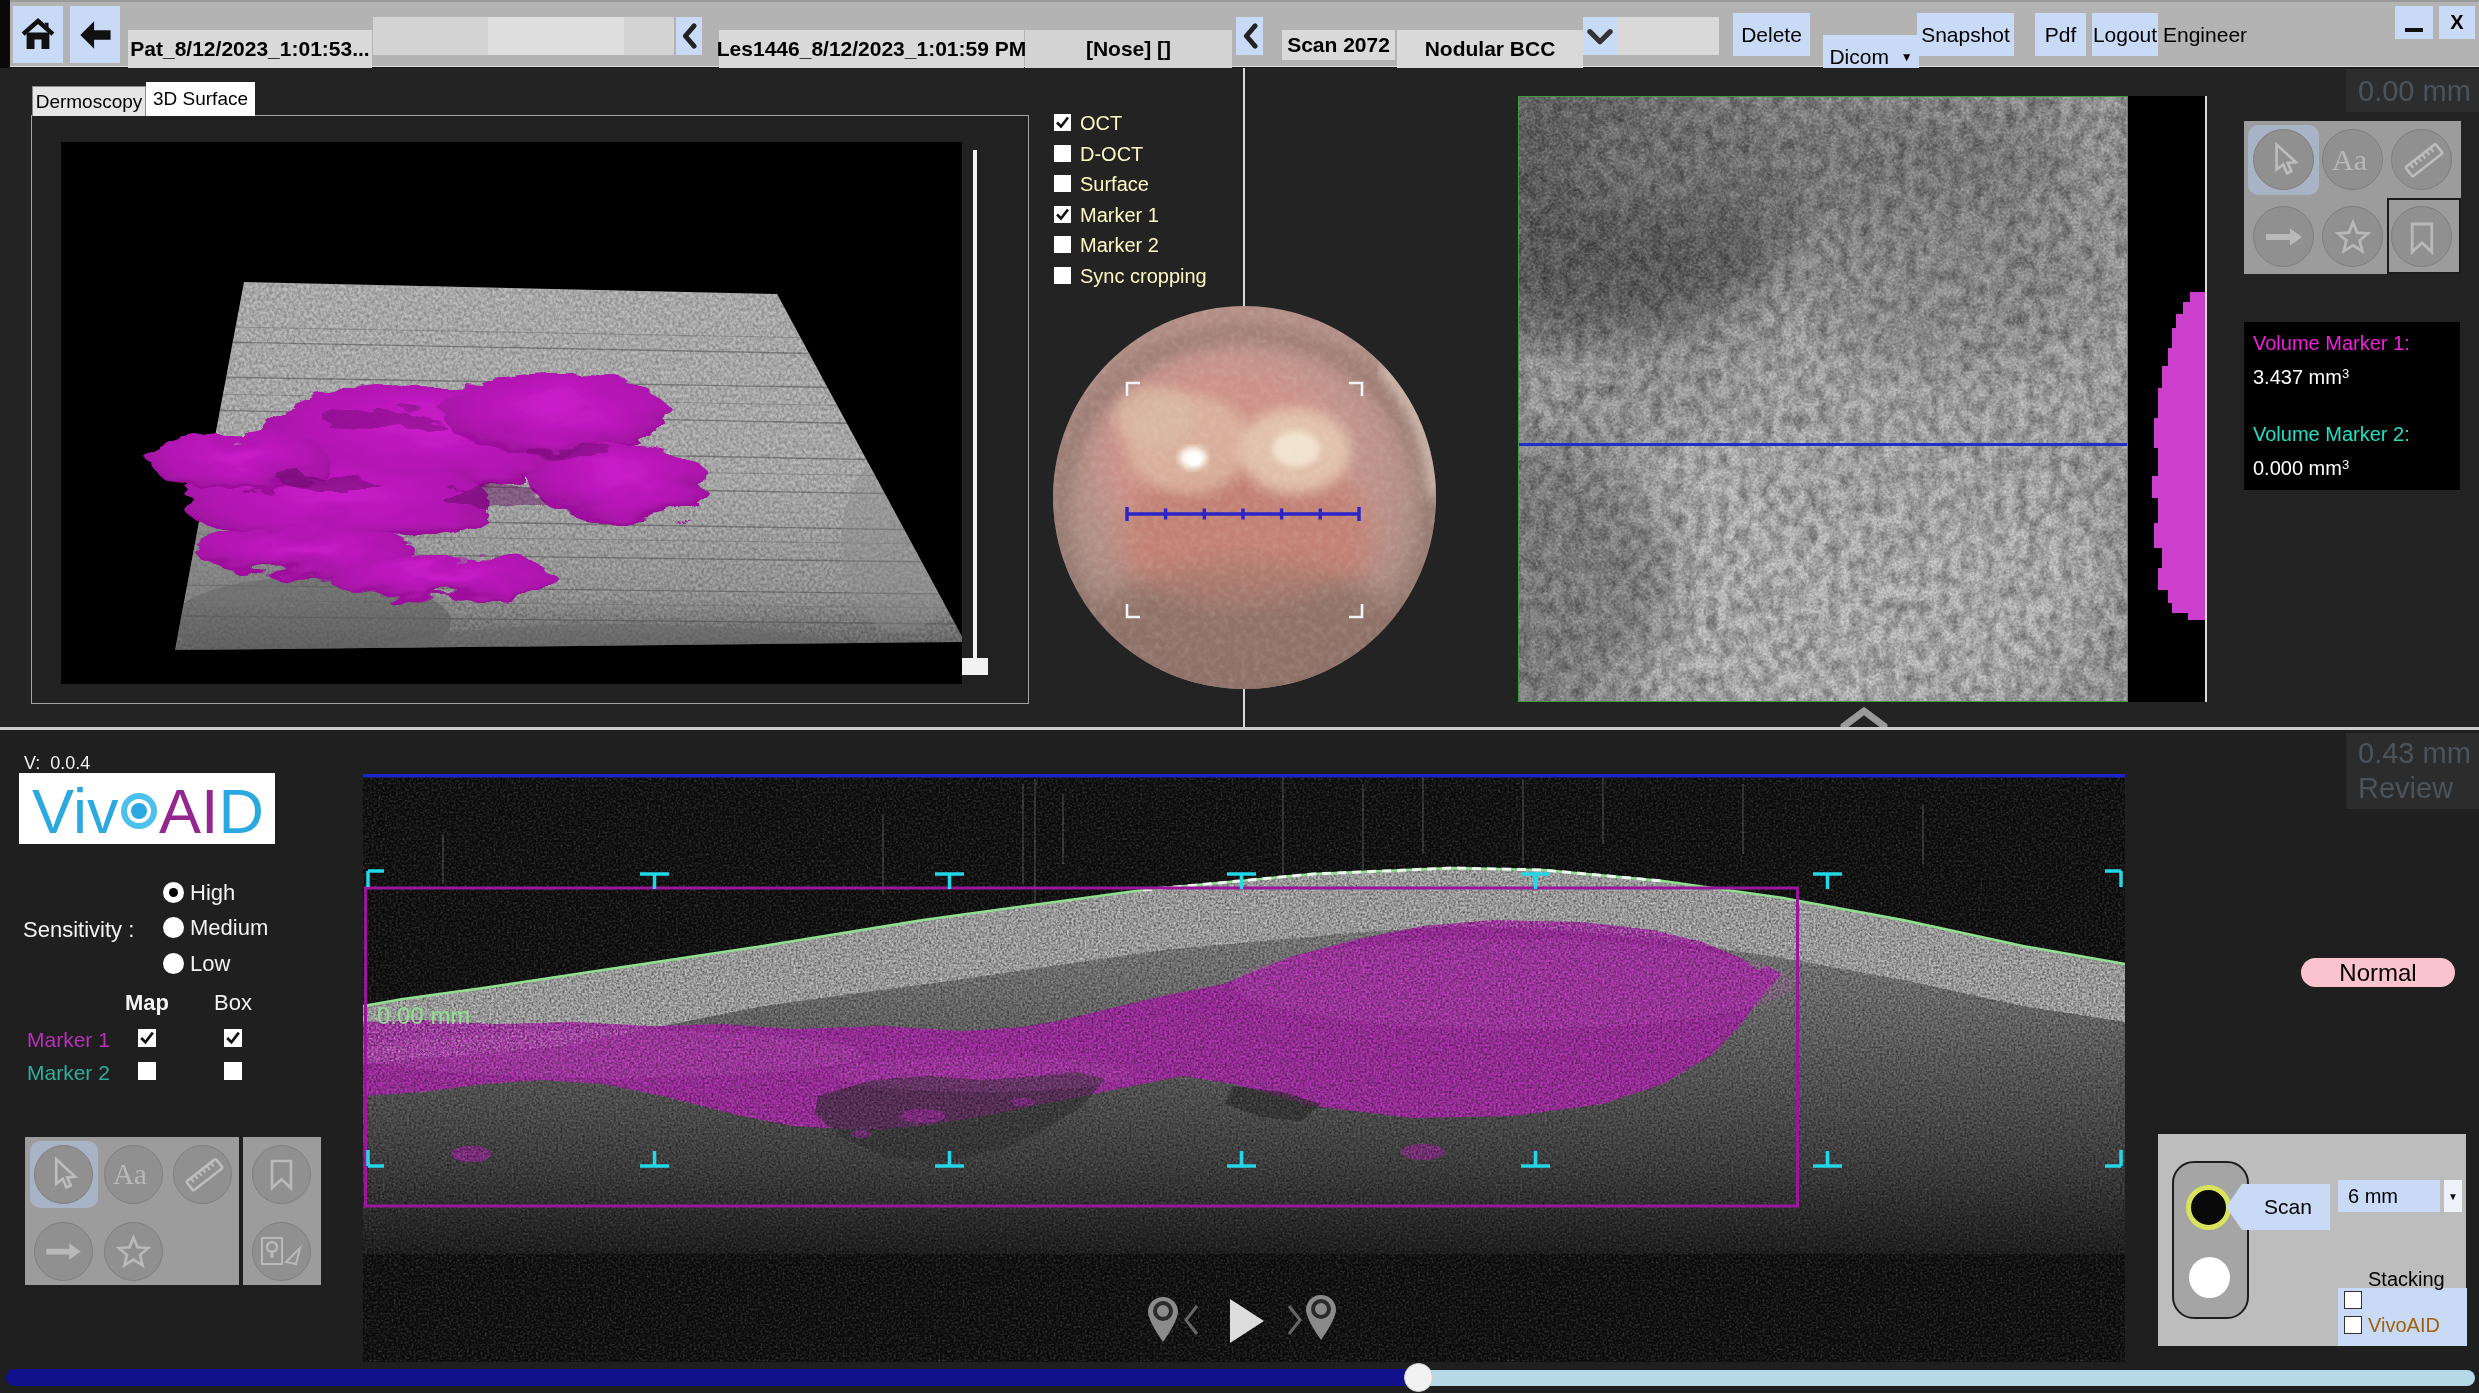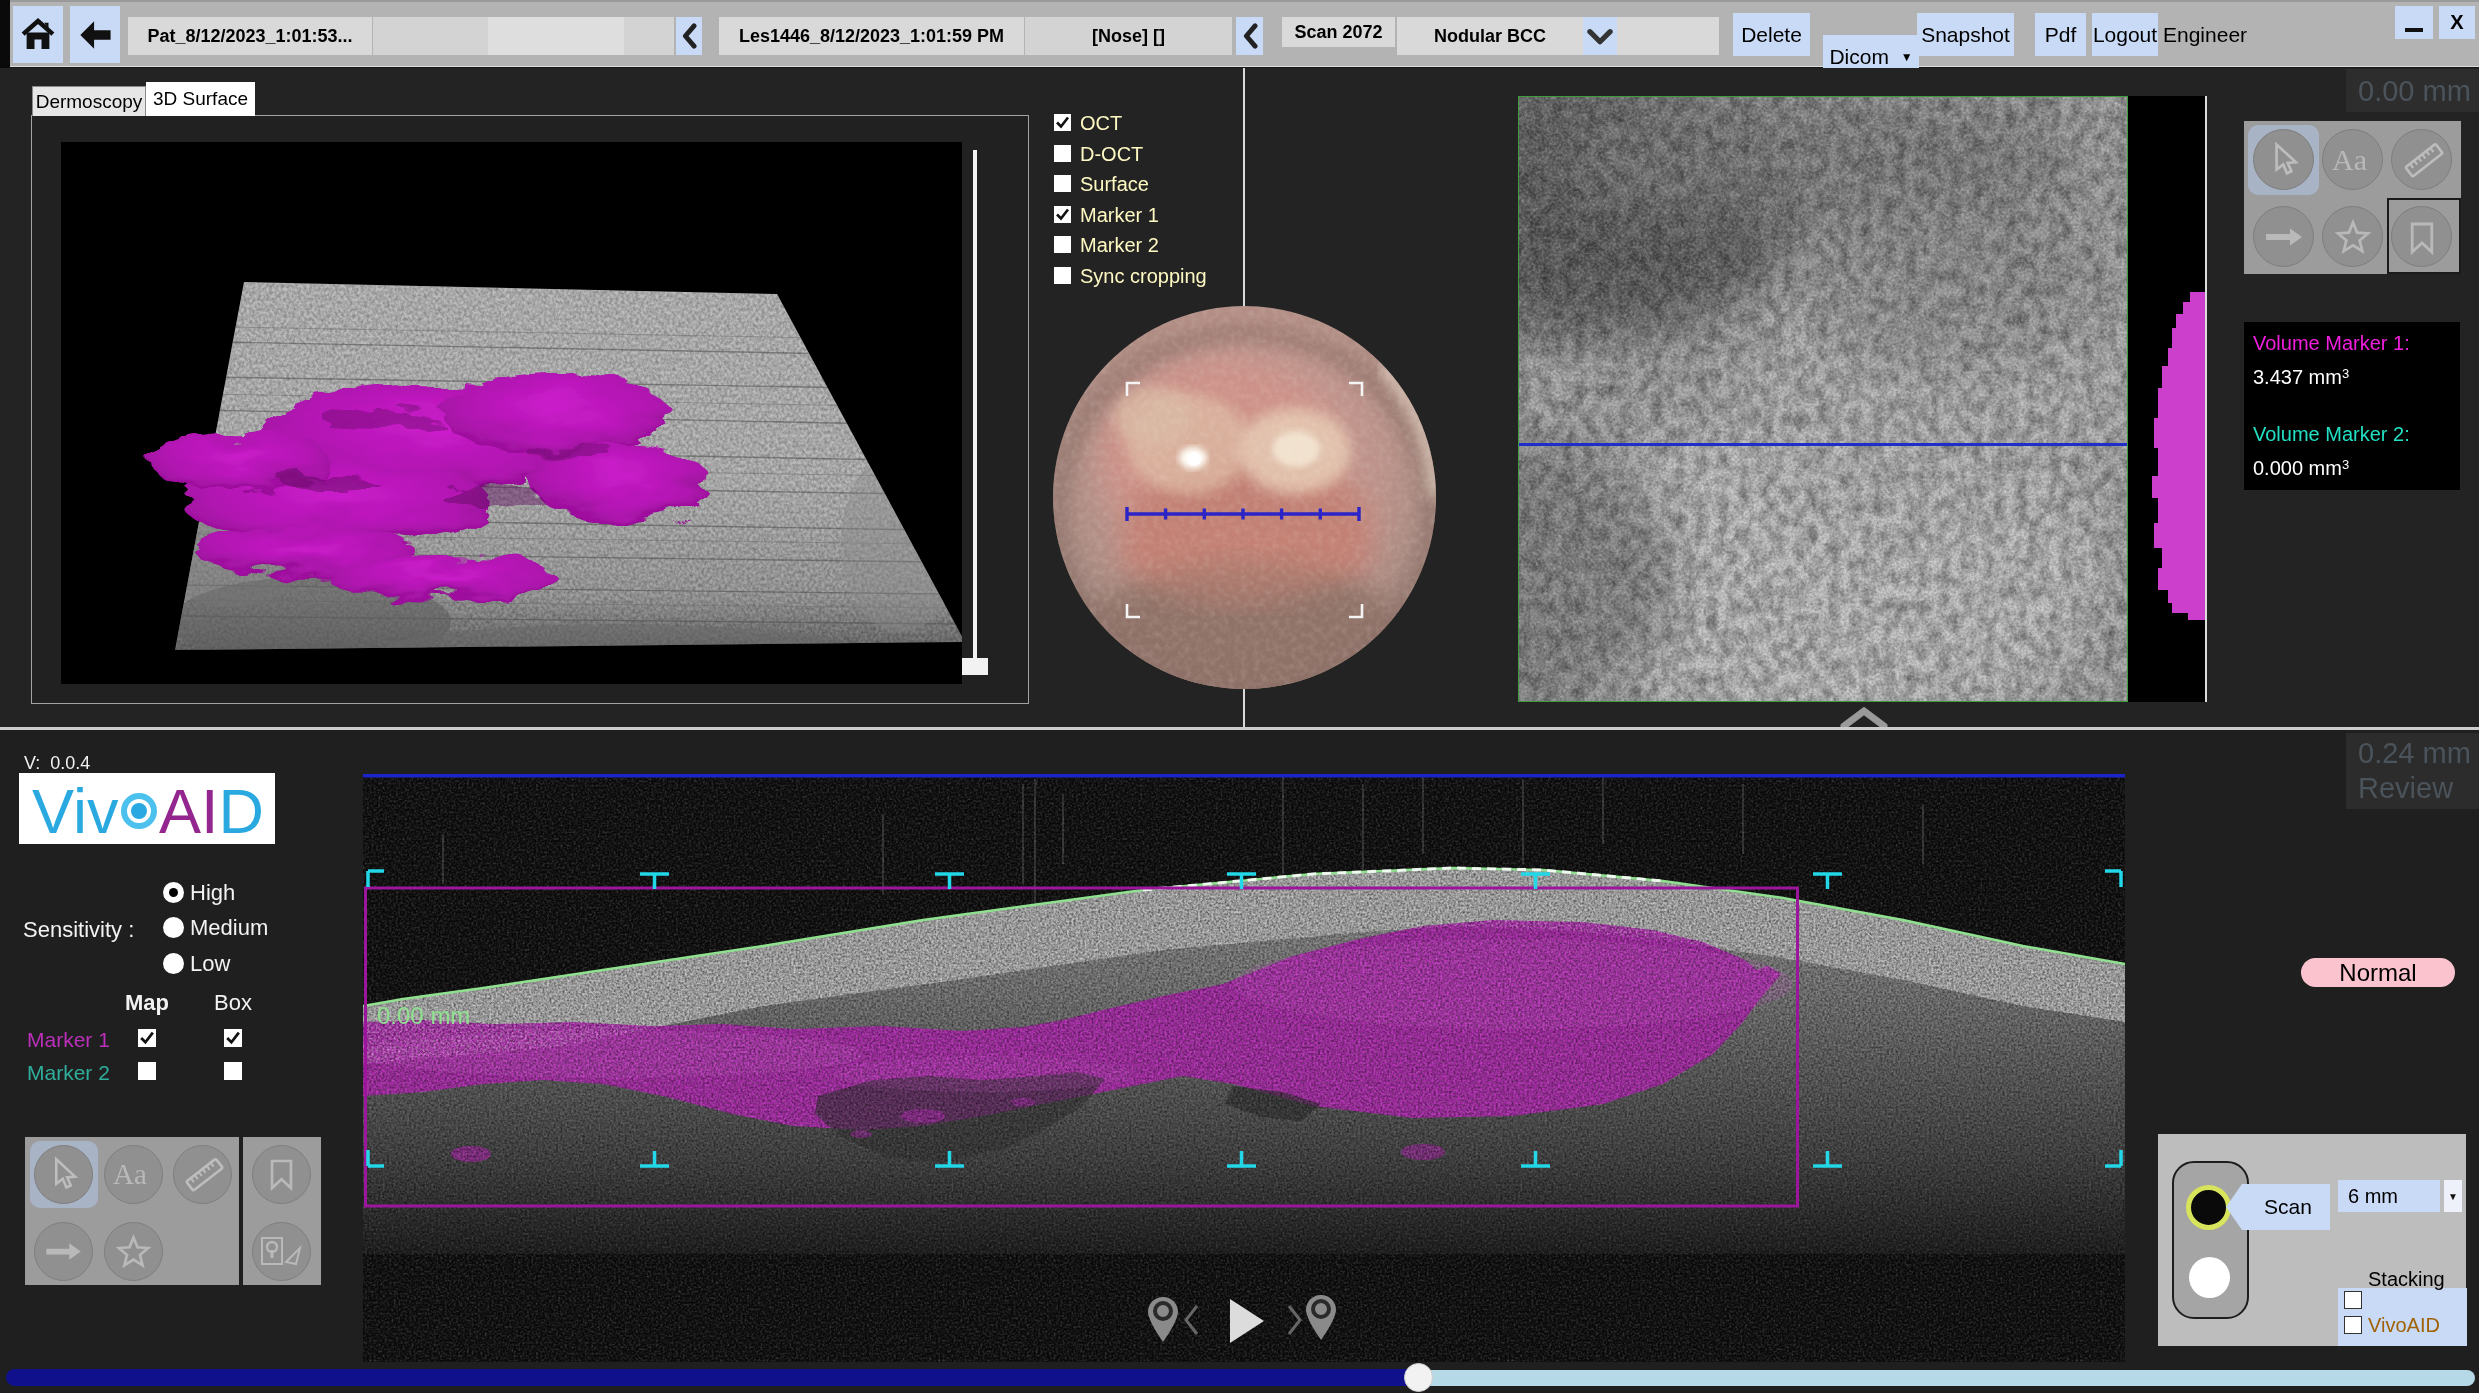--- a/index.html
+++ b/index.html
@@ -1,21 +1,21 @@
 <!DOCTYPE html>
 <html><head>
 <meta charset="utf-8">
 <style>
   * { margin:0; padding:0; box-sizing:border-box; }
   html,body { width:2479px; height:1393px; background:#181818; overflow:hidden;
     font-family:"Liberation Sans", sans-serif; }
   .abs { position:absolute; }
   #page { position:relative; width:2479px; height:1393px; }
-  .fld { background:#d9d9d9; color:#000; font-weight:bold; font-size:18px;
-    display:flex; align-items:center; justify-content:center; white-space:nowrap; }
+  .fld { background:#d9d9d9; color:#000; font-weight:bold; font-size:21px;
+    display:flex; align-items:center; justify-content:center; white-space:nowrap;margin-top:13px; }
   .btnb { background:#c9daf6; color:#000; font-size:21px;
     display:flex; align-items:center; justify-content:center; white-space:nowrap; }
   .cb { background:#fff; }
   .lbl { color:#fef9c3; font-size:20px; }
 </style>
 </head>
 <body>
 <div id="page">
 
   <div class="abs" style="left:0; top:0; width:10px; height:68px; background:#0a0a0a;"></div>
@@ -339,21 +339,21 @@
   <div class="abs" style="left:2253px; top:332px; color:#f21ede; font-size:20px;">Volume Marker 1:</div>
   <div class="abs" style="left:2253px; top:366px; color:#fff; font-size:20px;">3.437 mm<span style="font-size:13px; vertical-align:6px;">3</span></div>
   <div class="abs" style="left:2253px; top:423px; color:#21e0c4; font-size:20px;">Volume Marker 2:</div>
   <div class="abs" style="left:2253px; top:457px; color:#fff; font-size:20px;">0.000 mm<span style="font-size:13px; vertical-align:6px;">3</span></div>
 
   <div class="abs" style="left:0; top:727px; width:2479px; height:3px; background:#cdcdcd;"></div>
 
   <div class="abs" style="left:0; top:730px; width:2479px; height:663px; background:#1f1f1f;"></div>
 
   <div class="abs" style="left:2346px; top:733px; width:133px; height:76px; background:#2c2c2c;"></div>
-  <div class="abs" style="left:2358px; top:737px; color:#4b535b; font-size:29px;">0.24 mm</div>
+  <div class="abs" style="left:2358px; top:737px; color:#4b535b; font-size:29px;">0.43 mm</div>
   <div class="abs" style="left:2358px; top:772px; color:#4b535b; font-size:29px;">Review</div>
 
   <div class="abs" style="left:24px; top:753px; color:#f2f2f2; font-size:18px;">V:&nbsp;&nbsp;0.0.4</div>
   <div class="abs" style="left:19px; top:773px; width:256px; height:71px; background:#fff;">
     <svg width="256" height="71" viewBox="0 0 256 71">
       <g font-family="Liberation Sans, sans-serif" font-size="63">
         <text x="13" y="60" fill="#2aa9e1">Viv</text>
         <circle cx="120" cy="38" r="15" fill="none" stroke="#4cc1ed" stroke-width="6"></circle>
         <circle cx="120" cy="38" r="8" fill="#29a8e2"></circle>
         <text x="140" y="60" fill="#93278f">AI<tspan fill="#2aa9e1">D</tspan></text>

